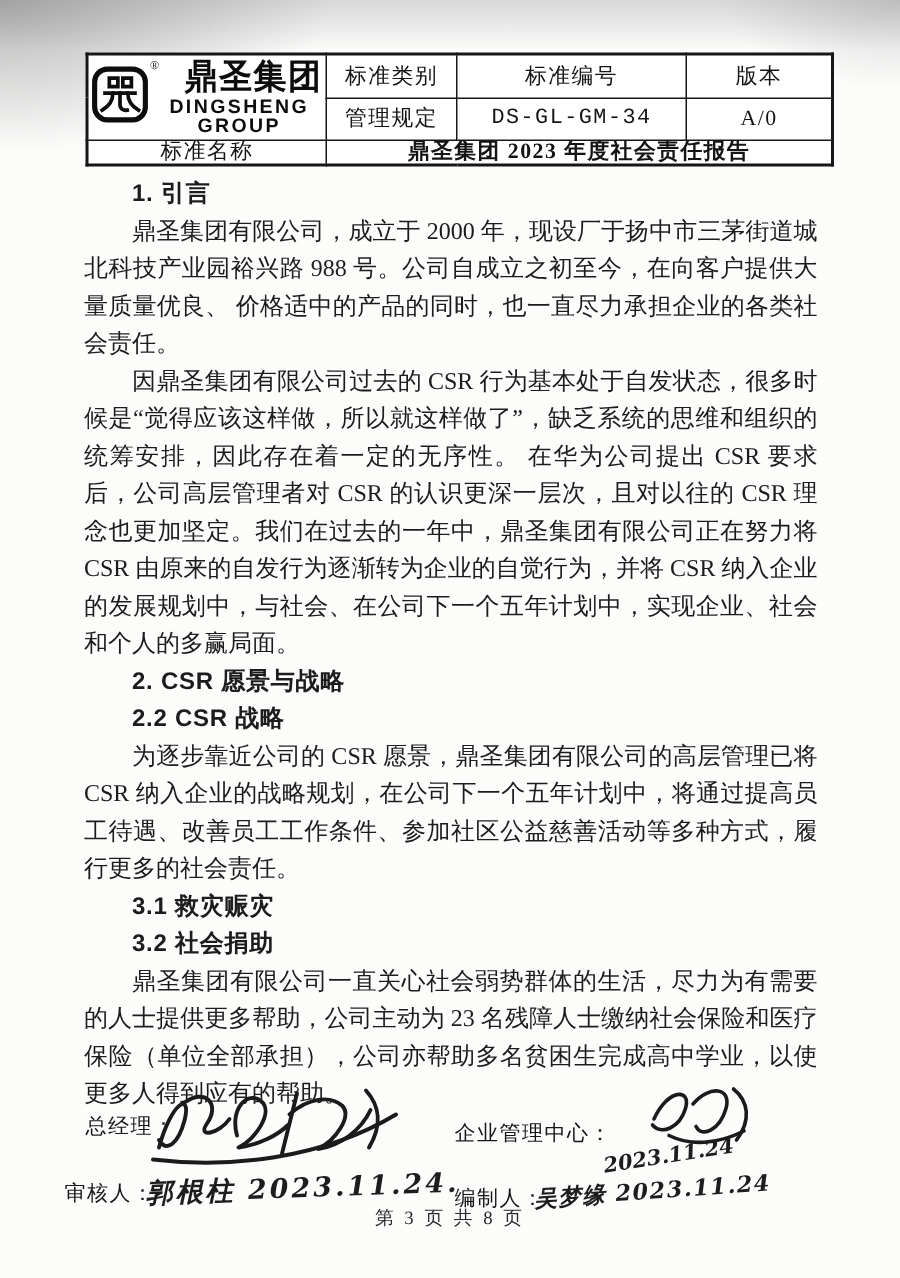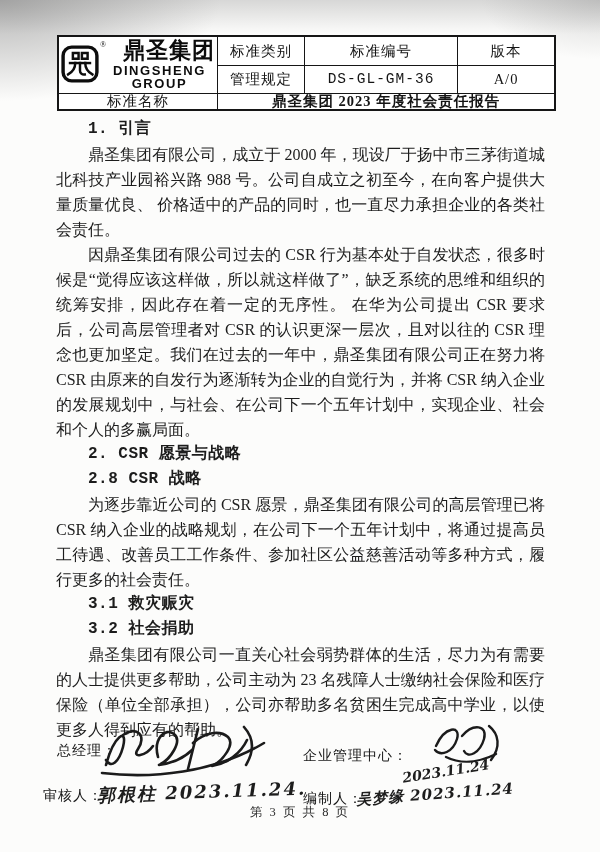--- a/index.html
+++ b/index.html
@@ -71,21 +71,21 @@
 
   
   .doc-body{
     position:absolute;left:56px;top:117px;width:489px;
     font-size:16px;line-height:25px;
     text-align:justify;
     color:#1c1c1c;
   }
   .doc-body p{margin:0;text-indent:2em;}
   .doc-body .hd{
-    font-family:Liberation Mono, monospace;
+    font-family:Liberation Sans, sans-serif;
     font-weight:700;letter-spacing:.5px;
   }
 
   
   .sig-label{
     position:absolute;font-size:14px;color:#161616;letter-spacing:1px;
     font-family:"Liberation Serif","DejaVu Serif",serif;
   }
   .hand{
     position:absolute;color:#1d1d1d;
@@ -135,36 +135,36 @@
             <span class="logo-en">DINGSHENG GROUP</span>
           </span>
         </div>
       </td>
       <td class="c-cat">标准类别</td>
       <td class="c-num">标准编号</td>
       <td class="c-ver">版本</td>
     </tr>
     <tr>
       <td>管理规定</td>
-      <td class="std-num">DS-GL-GM-36</td>
+      <td class="std-num">DS-GL-GM-34</td>
       <td>A/0</td>
     </tr>
     <tr>
       <td>标准名称</td>
       <td colspan="3" class="hdr-title">鼎圣集团 2023 年度社会责任报告</td>
     </tr>
   </tbody>
     </table>
 
   <div class="doc-body">
     <p class="hd">1. 引言</p>
     <p class="para">鼎圣集团有限公司，成立于 2000 年，现设厂于扬中市三茅街道城北科技产业园裕兴路 988 号。公司自成立之初至今，在向客户提供大量质量优良、 价格适中的产品的同时，也一直尽力承担企业的各类社会责任。</p>
     <p class="para">因鼎圣集团有限公司过去的 CSR 行为基本处于自发状态，很多时候是“觉得应该这样做，所以就这样做了”，缺乏系统的思维和组织的统筹安排，因此存在着一定的无序性。 在华为公司提出 CSR 要求后，公司高层管理者对 CSR 的认识更深一层次，且对以往的 CSR 理念也更加坚定。我们在过去的一年中，鼎圣集团有限公司正在努力将 CSR 由原来的自发行为逐渐转为企业的自觉行为，并将 CSR 纳入企业的发展规划中，与社会、在公司下一个五年计划中，实现企业、社会和个人的多赢局面。</p>
     <p class="hd">2. CSR 愿景与战略</p>
-    <p class="hd">2.8 CSR 战略</p>
+    <p class="hd">2.2 CSR 战略</p>
     <p class="para">为逐步靠近公司的 CSR 愿景，鼎圣集团有限公司的高层管理已将 CSR 纳入企业的战略规划，在公司下一个五年计划中，将通过提高员工待遇、改善员工工作条件、参加社区公益慈善活动等多种方式，履行更多的社会责任。</p>
     <p class="hd">3.1 救灾赈灾</p>
     <p class="hd">3.2 社会捐助</p>
     <p class="para">鼎圣集团有限公司一直关心社会弱势群体的生活，尽力为有需要的人士提供更多帮助，公司主动为 23 名残障人士缴纳社会保险和医疗保险（单位全部承担），公司亦帮助多名贫困生完成高中学业，以使更多人得到应有的帮助。</p>
   </div>
 
   <span class="sig-label" style="left:57px;top:742px;">总经理：</span>
   <svg class="sig-svg" style="left:92px;top:715px;" width="180" height="68" viewBox="0 0 180 68">
     <g stroke-width="2.6">
       <path d="M14 50 C22 20 36 12 31 32 C27 47 19 54 14 45"></path>

